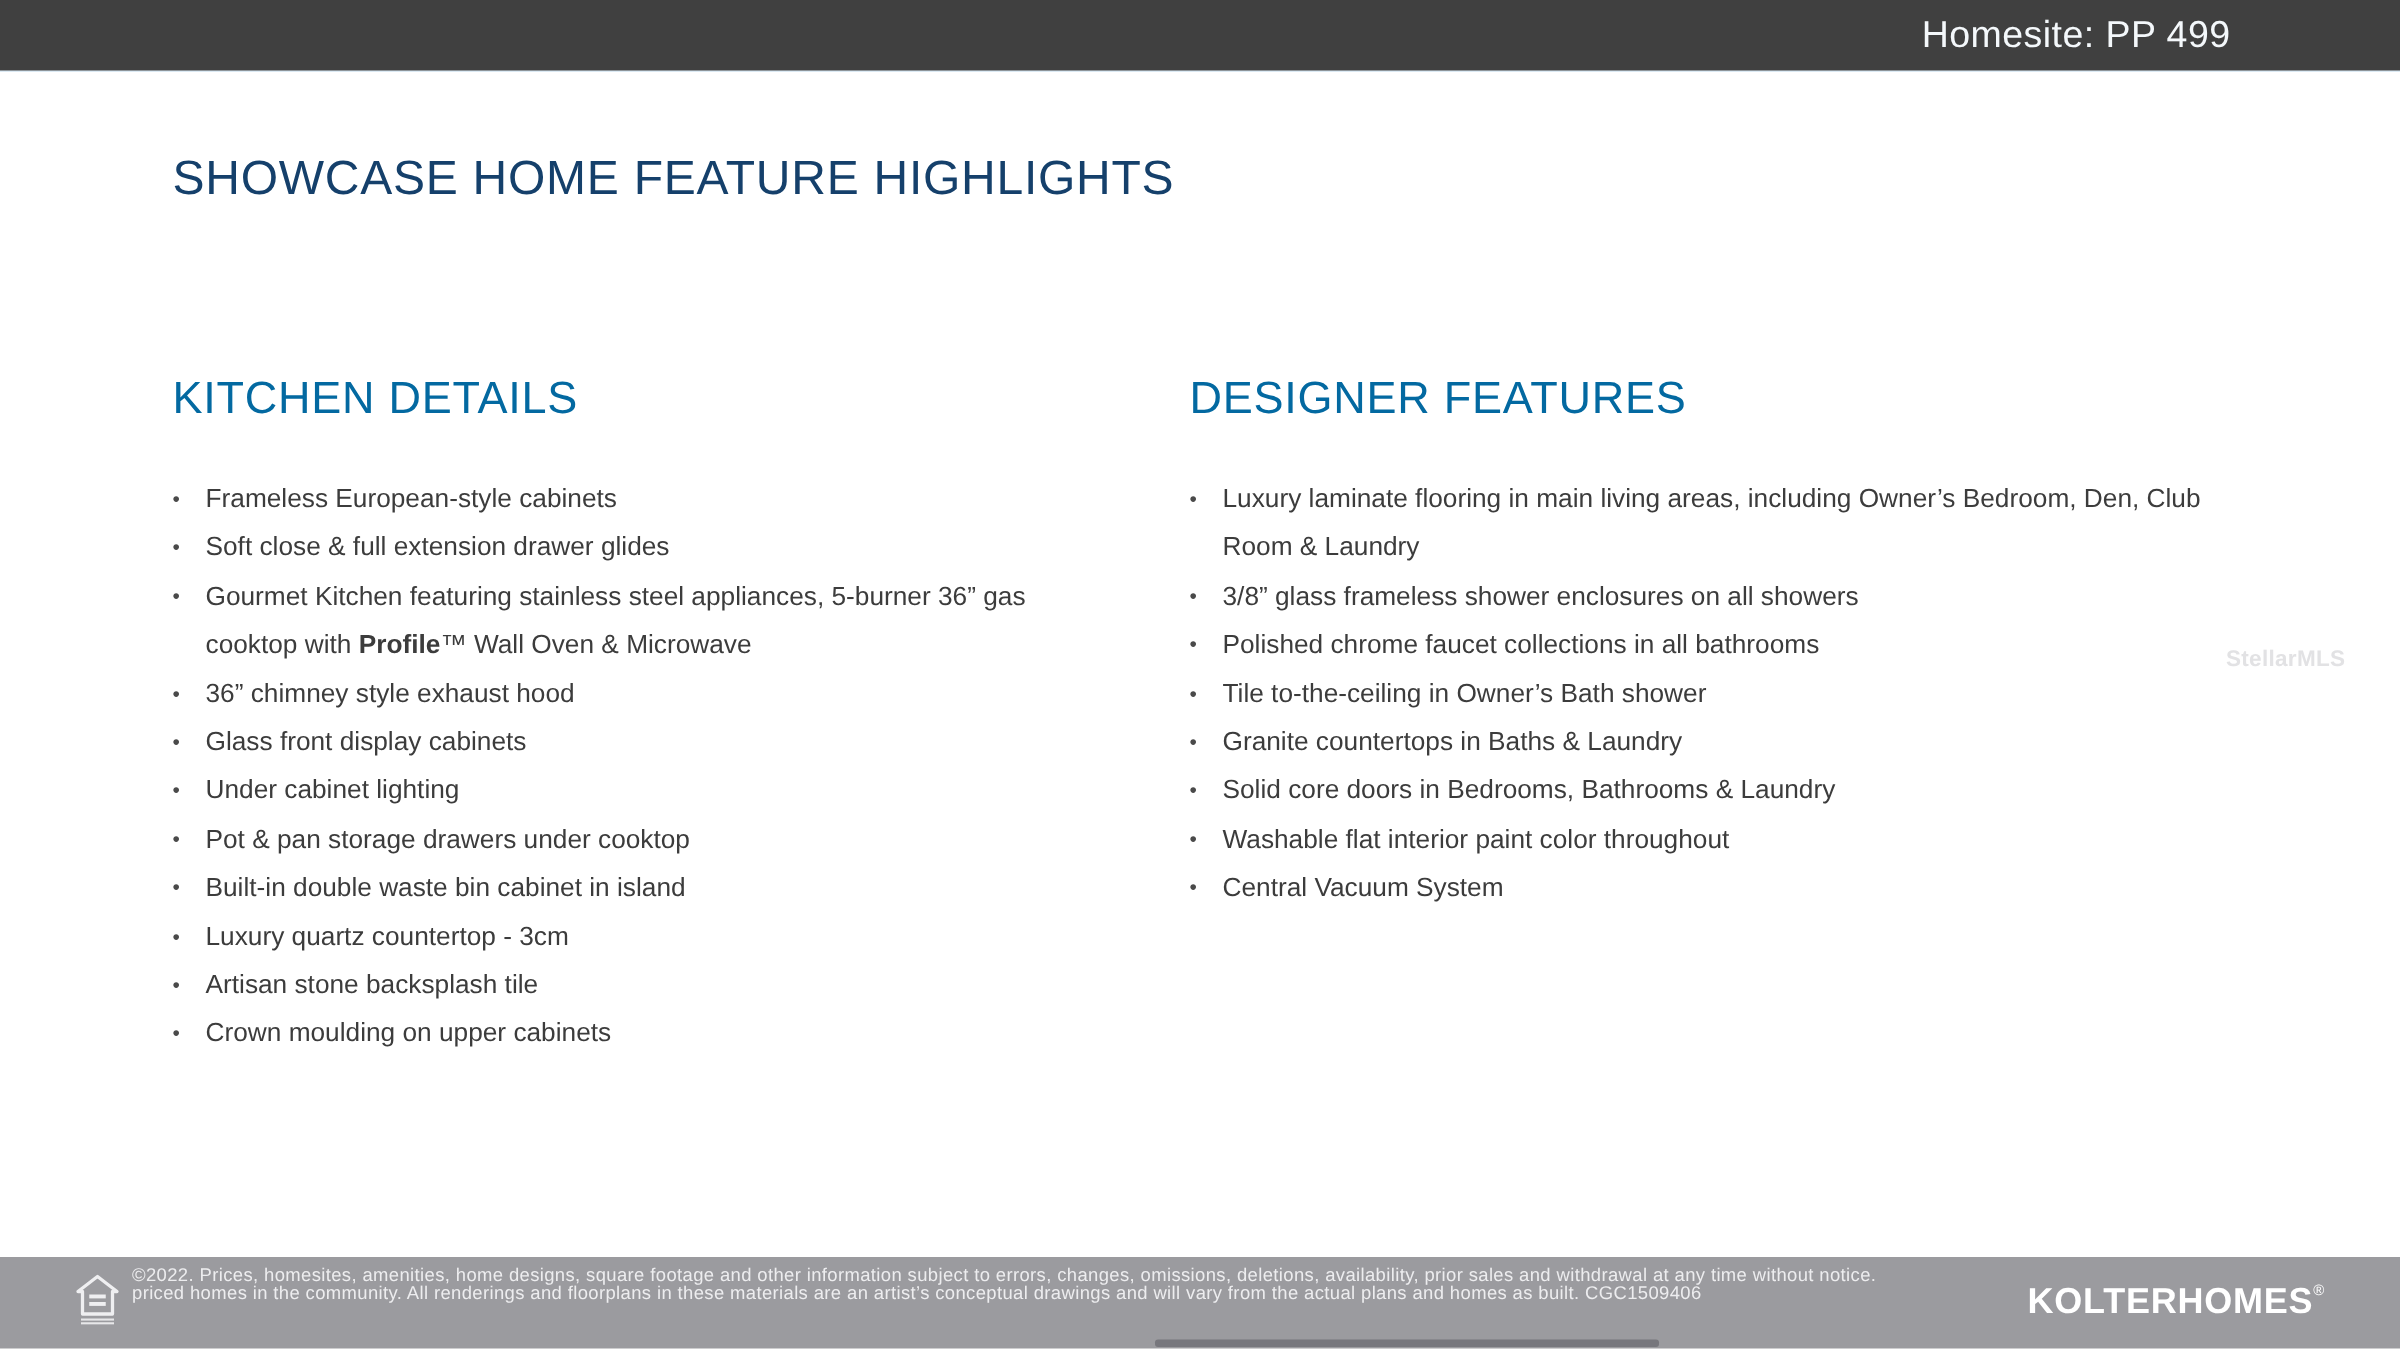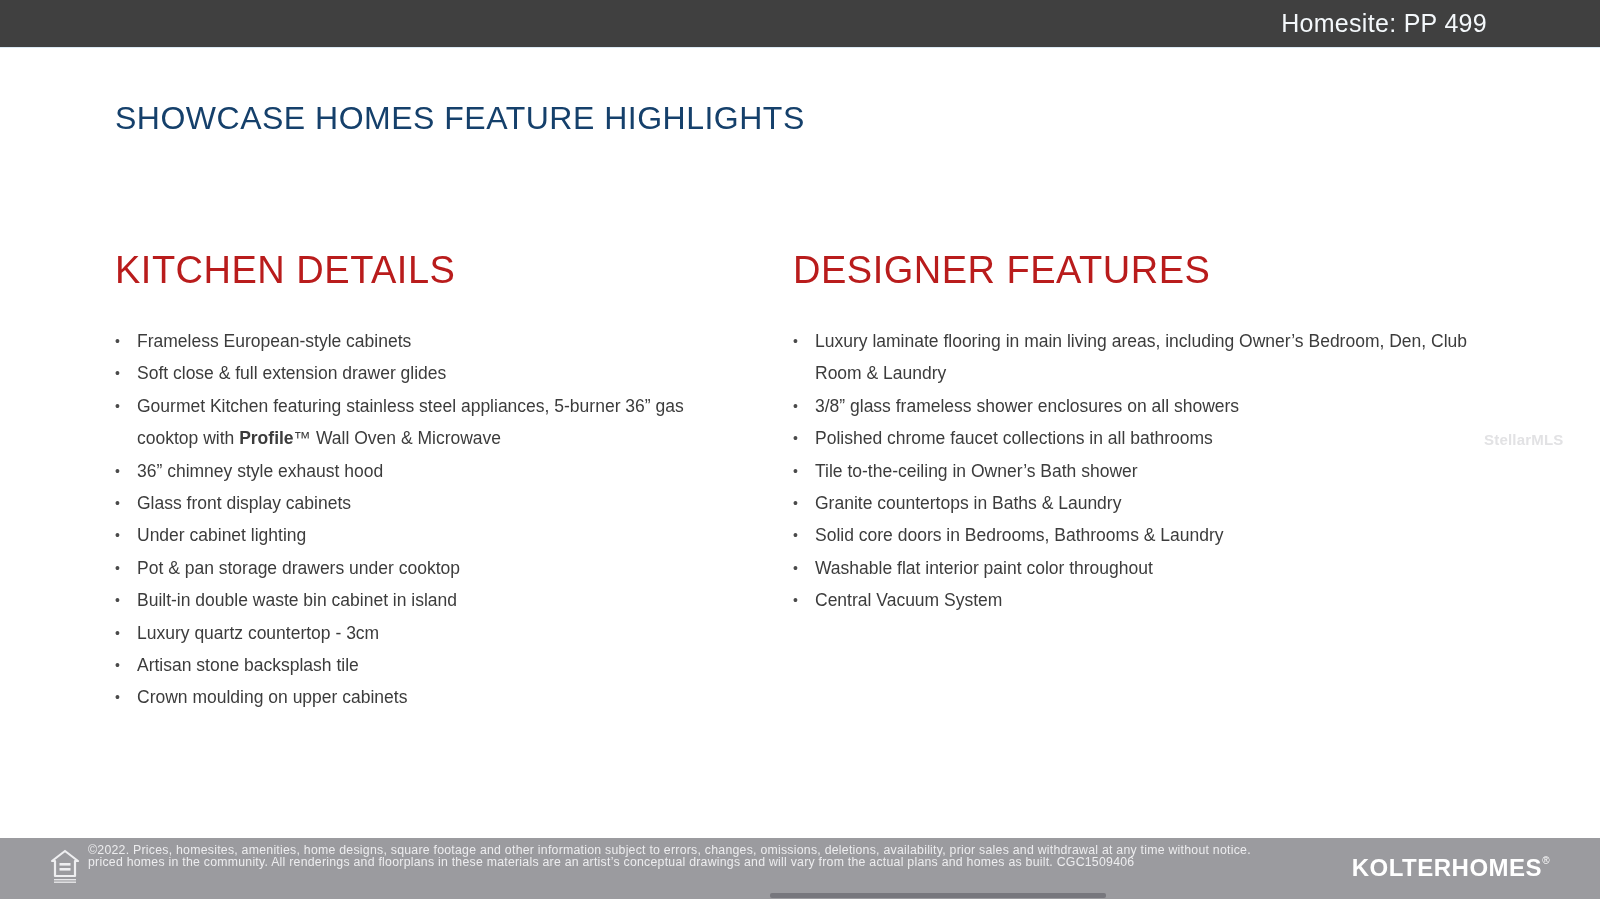--- a/index.html
+++ b/index.html
@@ -22,21 +22,21 @@
   .page-title{
     position:absolute;left:115px;top:100px;
     color:#15406b;font-size:32px;font-weight:400;letter-spacing:0.5px;
     white-space:nowrap;
   }
   
   .col{position:absolute;top:249px;}
   .col-left{left:115px;width:630px;}
   .col-right{left:793px;width:700px;}
   .section-heading{
-    color:#b91c1c;font-size:38px;font-weight:400;letter-spacing:0.5px;
+    color:#0369a1;font-size:30px;font-weight:400;letter-spacing:0.5px;
     margin:0 0 33px 0;white-space:nowrap;
   }
   ul.feature-list{list-style:none;margin:0;padding:0;}
   li.feature-item{
     display:flex;align-items:flex-start;
     color:#3c3c3c;font-size:17.5px;line-height:32.4px;
   }
   li.feature-item .bullet{
     flex:0 0 22px;color:#4a4a4a;font-size:14px;line-height:32.4px;
   }
@@ -75,21 +75,21 @@
     background:#5a5a60;opacity:0.55;border-radius:2px;
   }
 </style>
 </head>
 <body>
 
 <div class="topbar">
   <div class="homesite">Homesite: PP 499</div>
 </div>
 
-<div class="page-title">SHOWCASE HOMES FEATURE HIGHLIGHTS</div>
+<div class="page-title">SHOWCASE HOME FEATURE HIGHLIGHTS</div>
 
 <div class="col col-left">
   <h2 class="section-heading">KITCHEN DETAILS</h2>
   <ul class="feature-list">
       <li class="feature-item">
         <span class="bullet">•</span>
         <span class="item-text">Frameless European-style cabinets</span>
       </li>
       <li class="feature-item">
         <span class="bullet">•</span>

